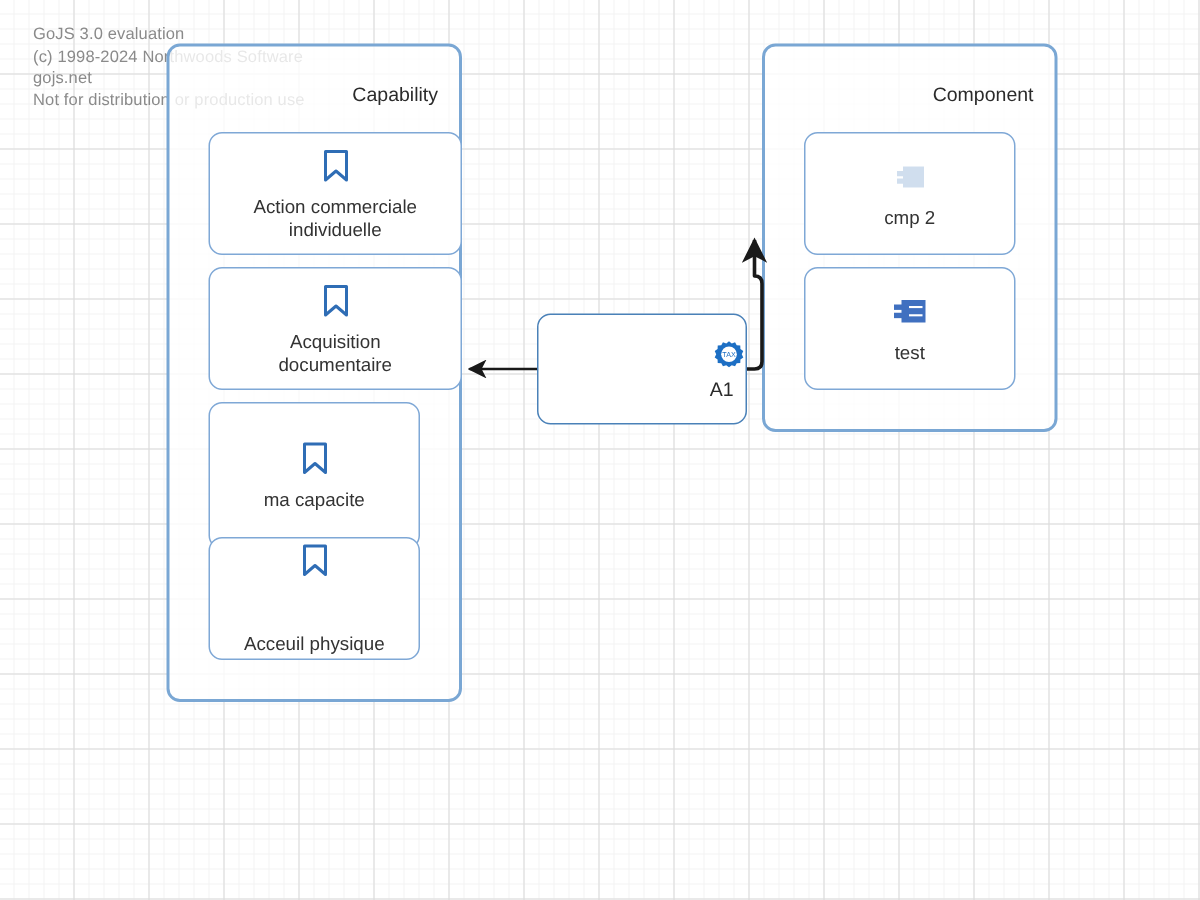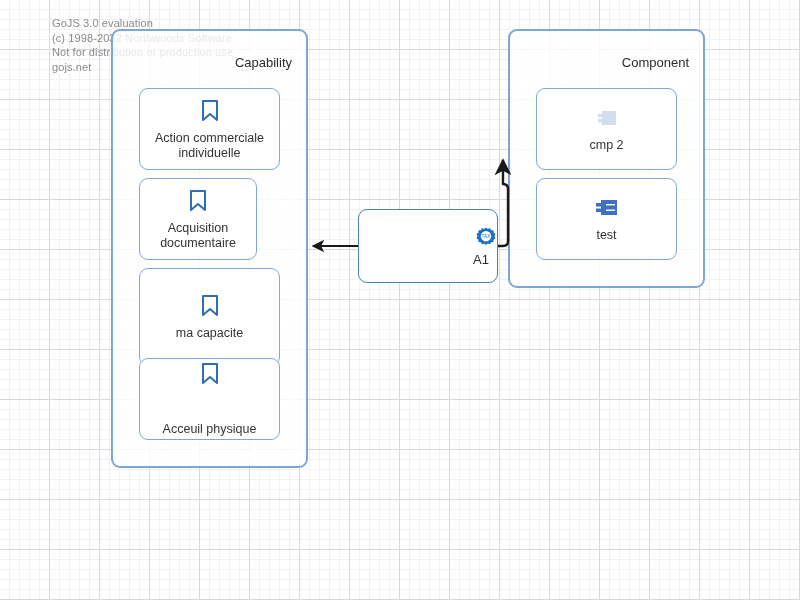--- a/index.html
+++ b/index.html
@@ -27,21 +27,21 @@
   .watermark {
     position: absolute;
     left: 22px;
     top: 16px;
     color: #8a8a8a;
     font-size: 11px;
     line-height: 14.5px;
     white-space: nowrap;
     user-select: none;
   }
-  .watermark div { letter-spacing: 0.1px; margin-left: 30px; }
+  .watermark div { letter-spacing: 0.1px; }
 
   
   .group {
     position: absolute;
     box-sizing: border-box;
     border: 2px solid #7aa7d4;
     border-radius: 9px;
     background: rgba(255,255,255,0.80);
   }
   .group-title {
@@ -108,40 +108,40 @@
     pointer-events: none;
   }
 </style>
 </head>
 <body>
 
 <div id="canvas">
 
   <div class="watermark">
     <div>GoJS 3.0 evaluation</div>
-    <div>(c) 1998-2032 Northwoods Software</div>
+    <div>(c) 1998-2024 Northwoods Software</div>
+    <div>gojs.net</div>
     <div>Not for distribution or production use</div>
-    <div>gojs.net</div>
   </div>
 
   <div class="group" style="left:111px; top:29px; width:197px; height:439px;">
     <div class="group-title">Capability</div>
   </div>
 
-  <div class="node" style="left:139px; top:88px; width:141px; height:82px;">
+  <div class="node" style="left:139px; top:88px; width:169px; height:82px;">
     <span class="node-icon">
       <svg width="22" height="24" viewBox="0 0 22 24">
         <path d="M4 2 L18 2 L18 21 L11 15 L4 21 Z" fill="none" stroke="#2f6db5" stroke-width="2" stroke-linejoin="round"></path>
       </svg>
     </span>
     <span class="node-label">Action commerciale
 individuelle</span>
   </div>
 
-  <div class="node" style="left:139px; top:178px; width:118px; height:82px;">
+  <div class="node" style="left:139px; top:178px; width:169px; height:82px;">
     <span class="node-icon">
       <svg width="22" height="24" viewBox="0 0 22 24">
         <path d="M4 2 L18 2 L18 21 L11 15 L4 21 Z" fill="none" stroke="#2f6db5" stroke-width="2" stroke-linejoin="round"></path>
       </svg>
     </span>
     <span class="node-label">Acquisition
 documentaire</span>
   </div>
 
   <div class="node" style="left:139px; top:268px; width:141px; height:98px;">

